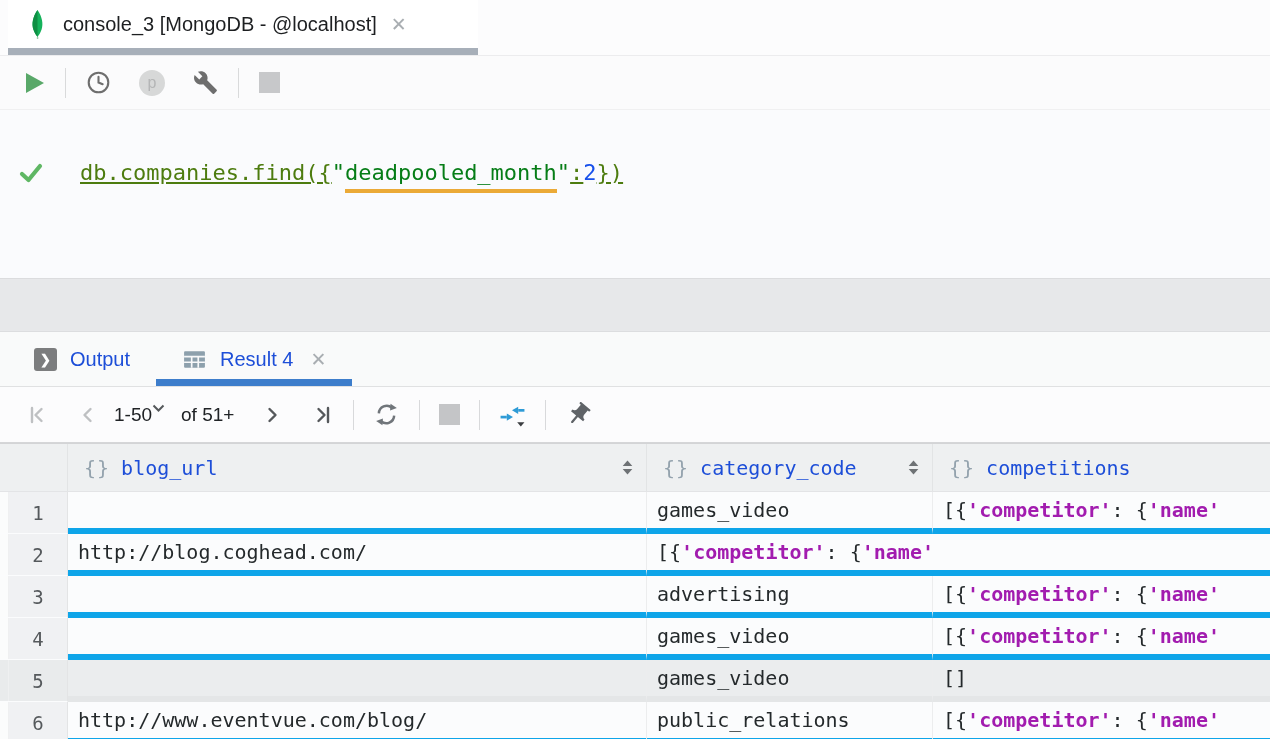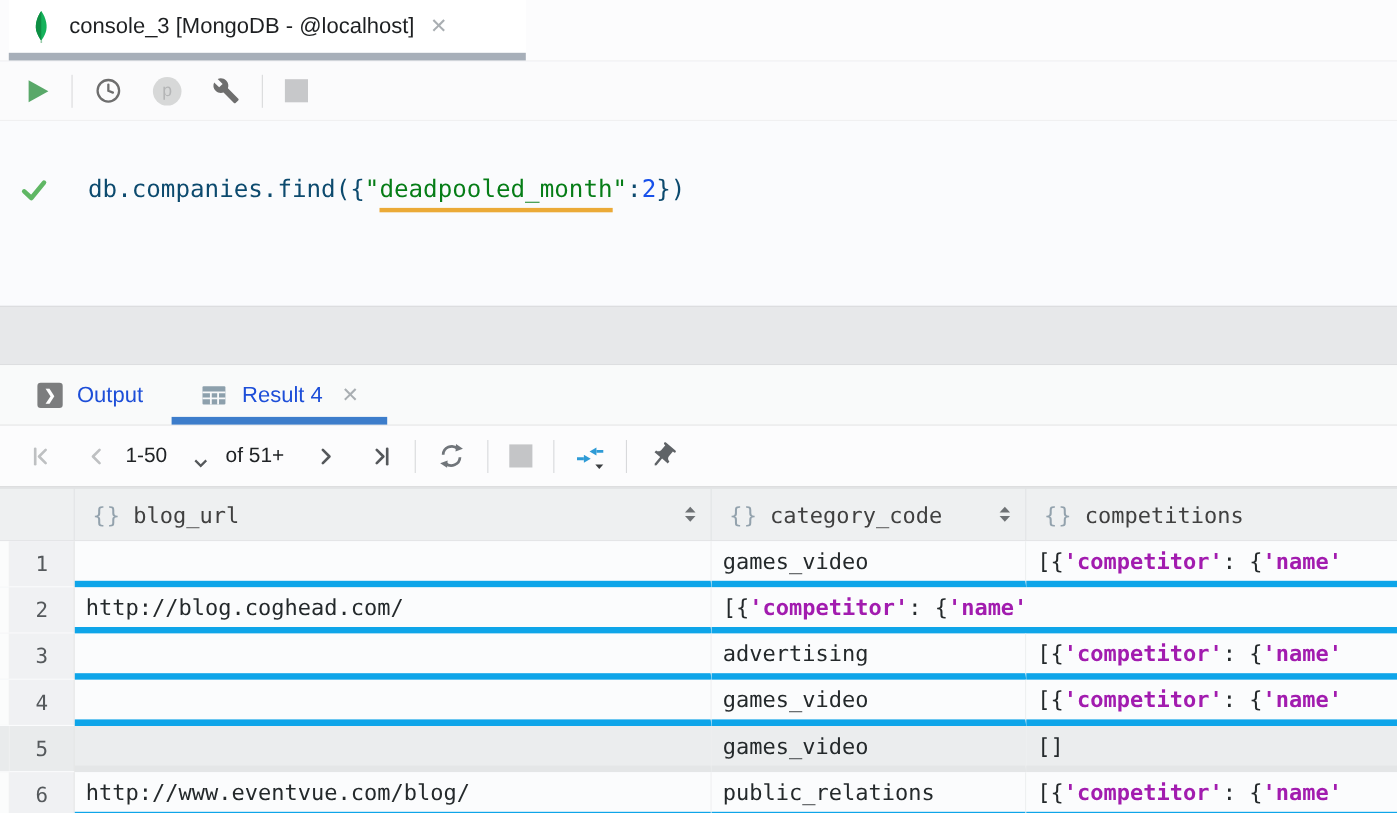--- a/index.html
+++ b/index.html
@@ -25,21 +25,21 @@
               font-size:16px; display:flex; align-items:center; justify-content:center; }
   .stop-sq { width:21px; height:21px; background:#c7c8ca; }
   .gap28 { margin-right:28px; }
 
   
   .editor-area { height:168px; background:#fafbfd; flex:0 0 auto; padding-top:50px; }
   .code-line { display:flex; align-items:center; }
   .code-gutter { width:62px; display:flex; justify-content:center; flex:0 0 auto; }
   .code-text { font-family:"DejaVu Sans Mono", monospace; font-size:22px; color:#1f2328;
                padding-left:18px; white-space:pre; }
-  .tok-p { color:#0c4a6e; }
+  .tok-p { color:#4d7c0f;text-decoration:underline; }
   .tok-s { color:#067d17; }
   .tok-st { color:#067d17; border-bottom:4px solid #ebaa37; padding-bottom:4px; }
   .tok-n { color:#1750eb; }
 
   
   .splitter-band { height:54px; background:#e7e8ea; border-top:1px solid #dbdcde;
                    border-bottom:1px solid #dcdddf; flex:0 0 auto; }
 
   
   .tool-tabbar { height:55px; background:#f9fafa; border-bottom:1px solid #e0e1e2;
@@ -48,34 +48,34 @@
   .tool-tab .tab-label { font-size:20px; color:#1d4ed8; white-space:nowrap; }
   .output-icon { width:23px; height:23px; background:#7c7d7e; border-radius:3px; color:#fff;
                  font-size:13px; font-weight:bold; display:flex; align-items:center; justify-content:center; }
   .result-underline { position:absolute; left:0; right:0; bottom:0; height:7px; background:#3d7dcb; }
   .result-close { margin-left:4px; }
 
   
   .result-toolbar { height:56px; background:#fcfcfd; border-bottom:1px solid #d5d6d8;
                     display:flex; align-items:center; padding-left:26px; flex:0 0 auto; }
   .rt-text { font-size:19px; color:#202326; white-space:nowrap; }
-  .range-ctl { display:flex; align-items:flex-end; gap:24px; margin:0 16px 0 18px; }
+  .range-ctl { display:flex; align-items:flex-start; gap:0; margin:0 16px 0 18px; }
   .rt-sep { width:1px; height:30px; background:#d8d9db; margin:0 19px; }
   .mr30 { margin-right:30px; }
 
   
   .grid { flex:1 1 auto; overflow:hidden; display:flex; flex-direction:column; background:#fbfcfd; }
   .grid-header { height:49px; background:#eef0f1; border-top:1px solid #d3d4d6;
                  border-bottom:1px solid #e3e4e6; display:flex; flex:0 0 auto; }
   .gh-corner { width:68px; flex:0 0 auto; border-right:1px solid #e2e4e5; }
   .gh-cell { display:flex; align-items:center; padding:0 12px 0 16px;
              border-right:1px solid #e2e4e5; }
   .gh-cell .braces { font-family:"DejaVu Sans Mono", monospace; font-size:20px; color:#93a2ad;
                      letter-spacing:1px; margin-right:11px; }
-  .gh-cell .col-label { font-family:"DejaVu Sans Mono", monospace; font-size:20px; color:#404040; }
+  .gh-cell .col-label { font-family:"DejaVu Sans Mono", monospace; font-size:20px; color:#1d4ed8; }
   .sort-w { margin-left:auto; display:flex; }
   .w-blog { width:579px; flex:0 0 auto; }
   .w-cat  { width:286px; flex:0 0 auto; }
   .w-comp { flex:1 1 auto; border-right:none !important; }
 
   .grid-row { height:42px; display:flex; flex:0 0 auto; }
   .row-gutter { width:68px; flex:0 0 auto; display:flex; background:#f0f1f3;
                 border-right:1px solid #e3e4e5; border-bottom:1px solid #fbfcfd; }
   .row-marker { width:9px; background:#fbfcfc; border-right:1px solid #eff0f1; }
   .row-num { flex:1; display:flex; align-items:center; justify-content:center;

